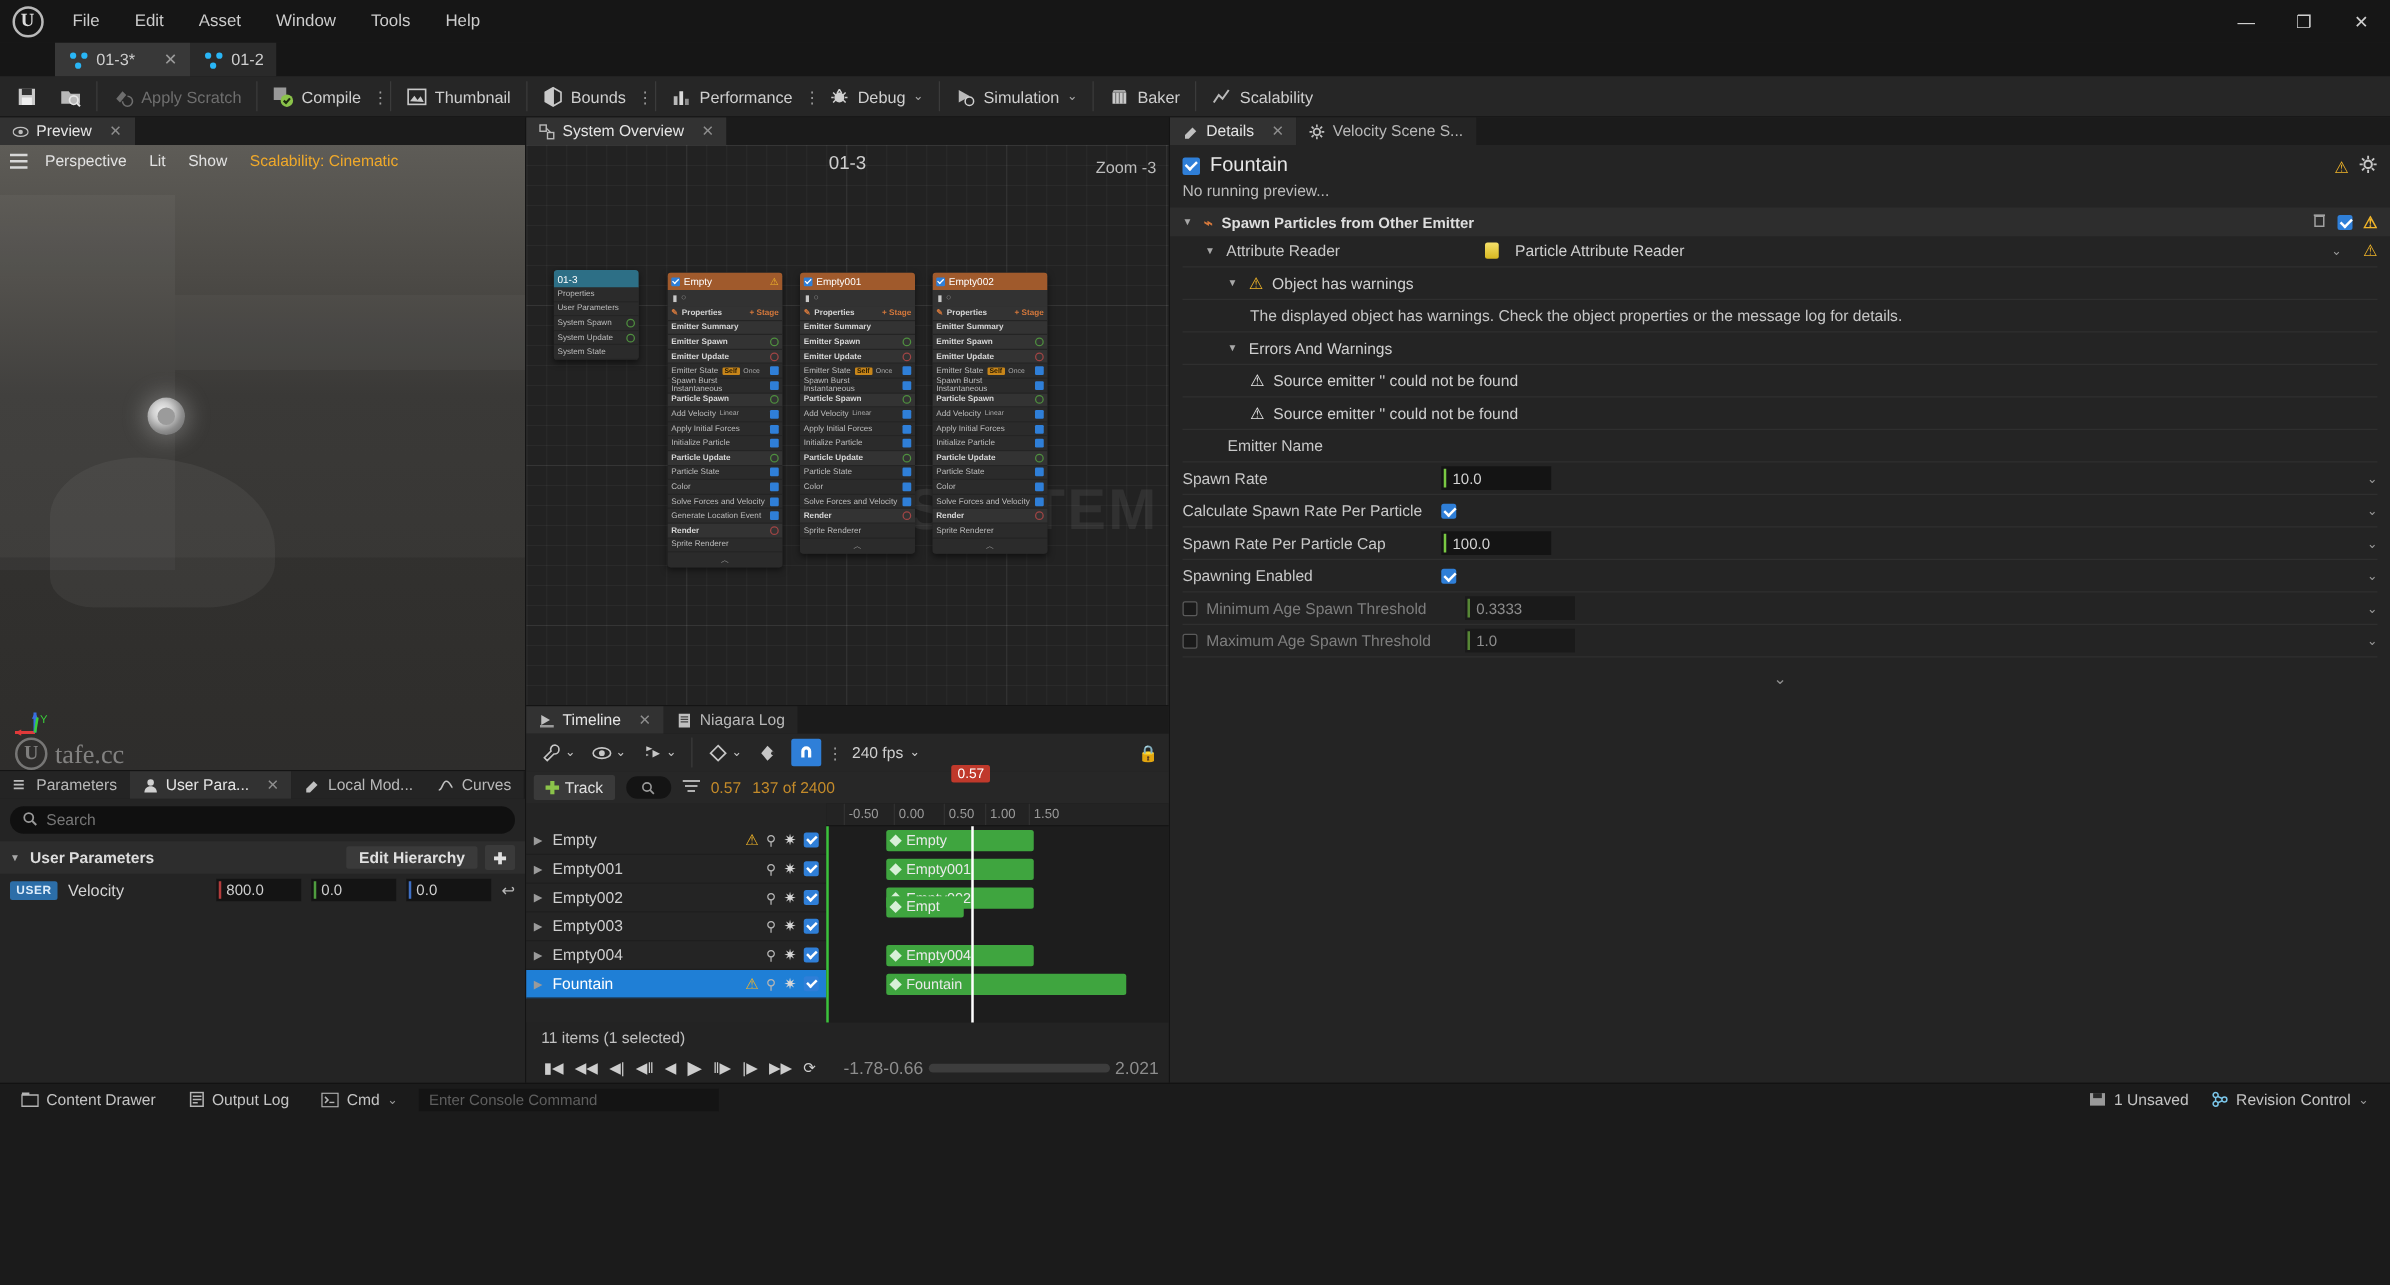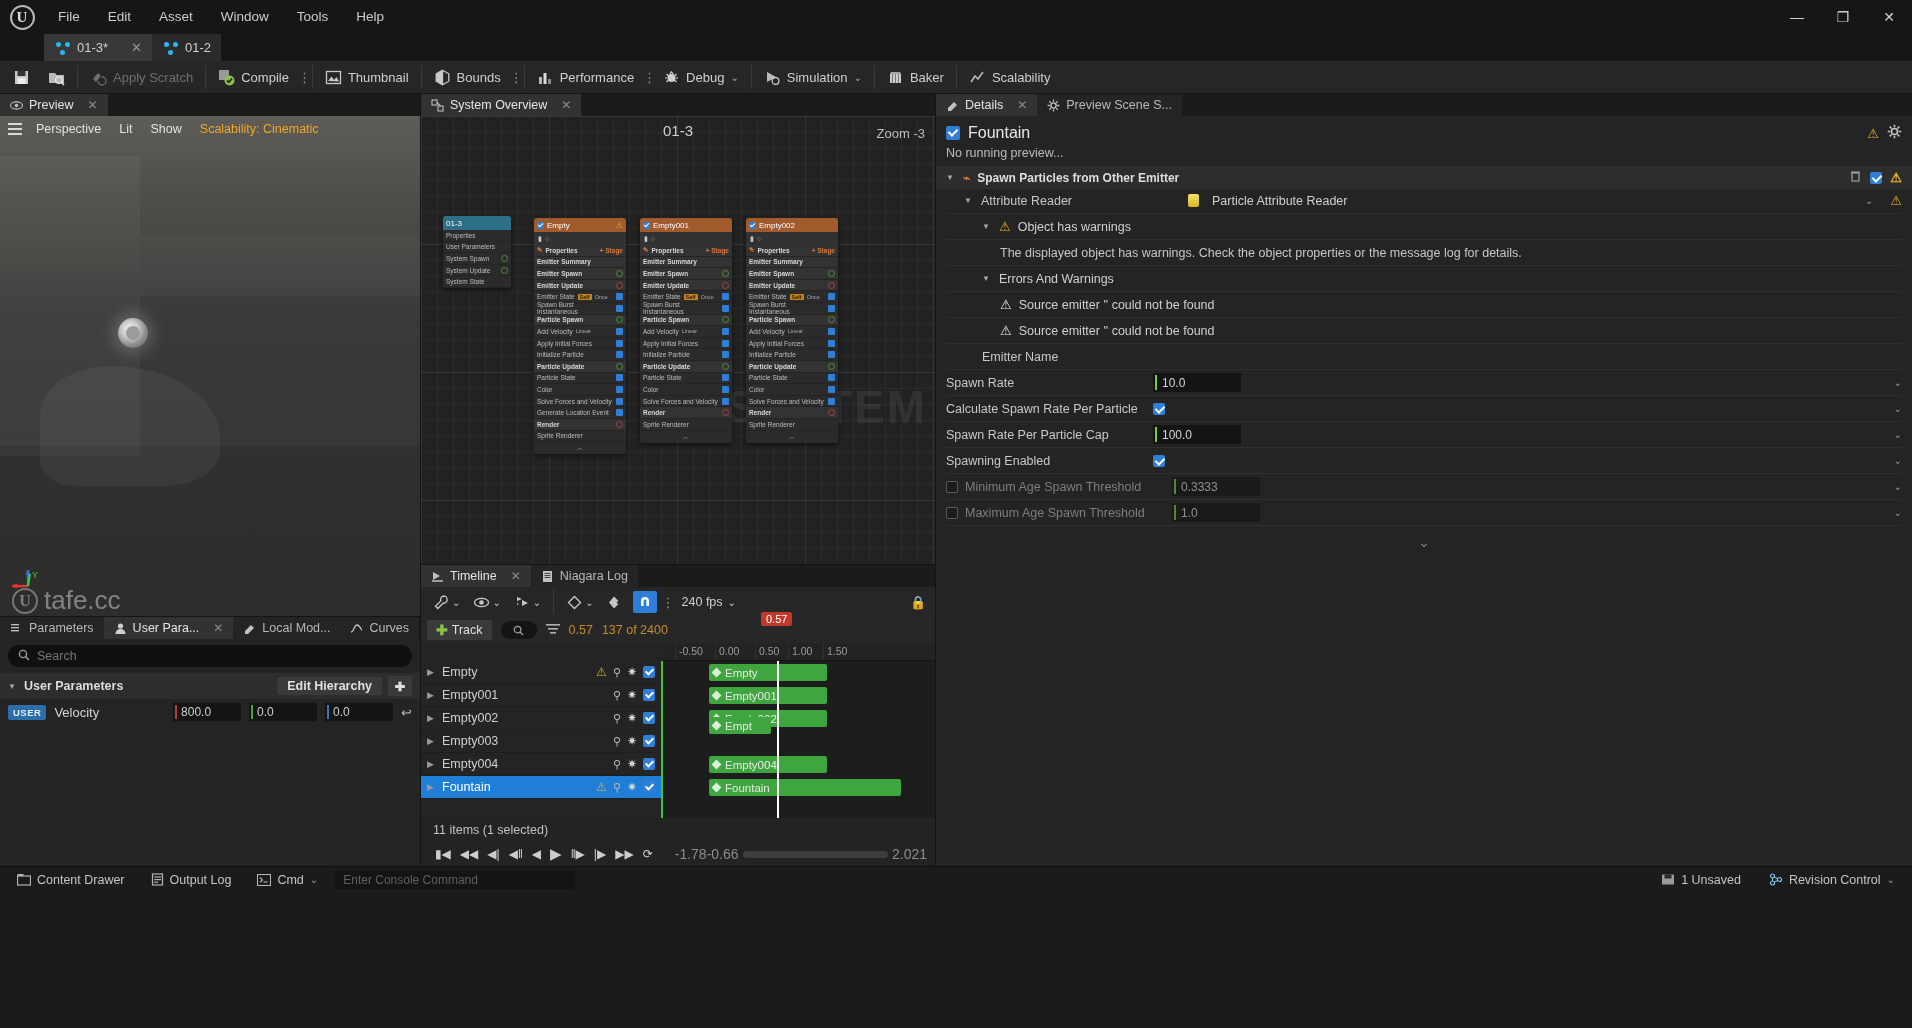--- a/index.html
+++ b/index.html
@@ -55,21 +55,21 @@
   .vp-btn.warn { color:#f0a92a; }
   #vp-hamb { width:22px;height:20px; display:flex;flex-direction:column;justify-content:center;gap:3px;padding:0 4px;}
   #vp-hamb span{display:block;height:2px;background:#d8d8d8;}
   #vp-sphere { position:absolute; left:118px; top:202px; width:30px;height:30px;border-radius:50%;
                background:radial-gradient(circle at 40% 38%, #f3f3f3 0%, #cfcfcf 30%, #8e8e8e 60%, #5a5a5a 100%);
                box-shadow:0 0 16px 5px rgba(200,200,200,.28);}
   #vp-sphere::after{content:'';position:absolute;inset:8px;border-radius:50%;background:#9b9b9b;}
   #vp-axis { position:absolute; left:10px; bottom:20px; width:44px; height:44px; }
   #vp-watermark { position:absolute; left:12px; bottom:0; display:flex; align-items:center; gap:6px; opacity:.45;}
   #vp-watermark .wm-logo{width:26px;height:26px;border-radius:50%;border:2px solid #cfcfcf;display:flex;align-items:center;justify-content:center;font-family:"Liberation Serif",serif;font-weight:bold;font-size:16px;color:#e0e0e0;}
-  #vp-watermark .wm-text{font-size:26px;color:#e9e9e9;font-family:Liberation Sans, sans-serif;}
+  #vp-watermark .wm-text{font-size:21px;color:#e9e9e9;font-family:Liberation Serif, serif;}
   
   .vp-shape{position:absolute;background:rgba(255,255,255,.05);}
 
   #paramspanel { height:250px; background:#242424; display:flex; flex-direction:column; border-top:1px solid #141414;}
   #param-search { margin:6px 8px; height:22px; background:#101010; border-radius:11px; display:flex; align-items:center; gap:7px; padding:0 10px; color:#767676; font-size:12.5px;}
   .sect-head { display:flex; align-items:center; height:26px; padding:0 8px; background:#2d2d2d; font-size:12.5px; font-weight:bold; color:#dcdcdc; gap:6px;}
   .sect-head .grow{flex:1;}
   .btn-sm { background:#3a3a3a; padding:2px 10px; font-size:12.5px; color:#e0e0e0; border-radius:2px; }
   .btn-plus { background:#3a3a3a; width:24px;height:20px;display:flex;align-items:center;justify-content:center;color:#e0e0e0;border-radius:2px;}
   .param-row { display:flex; align-items:center; height:26px; padding:0 8px; gap:8px; }
@@ -162,21 +162,21 @@
   .emptyck{width:12px;height:12px;border:1px solid #5a5a5a;border-radius:2px;background:#1a1a1a;}
   .warnT{color:#f0b429;font-size:13px;}
   .warnW{color:#e8e8e8;font-size:13px;}
   .msgtxt{color:#c6c6c6;font-size:12.5px;}
   .ycoin{width:11px;height:13px;background:linear-gradient(#f5e06a,#d8b820);border-radius:2px;flex:0 0 auto;}
 
   
   #statusbar{height:26px;background:#1b1b1b;display:flex;align-items:center;padding:0 8px;gap:8px;border-top:1px solid #101010;}
   .sb-btn{display:flex;align-items:center;gap:6px;padding:2px 9px;font-size:12.5px;color:#c4c4c4;}
   #cmdbox{flex:0 0 240px;height:18px;background:#141414;display:flex;align-items:center;padding:0 8px;font-size:12px;color:#5f5f5f;}
-  .sb-right{margin-left:auto;display:flex;align-items:center;gap:10px;}
+  .sb-right{margin-left:auto;display:flex;align-items:center;}
 </style>
 </head>
 <body>
 
 <div id="titlebar">
   <div id="ue-logo">
       <div class="circ">U</div>
     </div>
   <div class="menu-bar">
     <div class="menu-item">File</div>
@@ -1057,21 +1057,21 @@
         <span>Details</span>
         <span class="x">✕</span>
       </div>
       <div class="ptab">
         <span class="ico" style="width:13px;height:13px;">
           <svg width="13" height="13" viewBox="0 0 13 13">
               <circle cx="6.5" cy="6.5" r="2.6" fill="none" stroke="#c0c0c0" stroke-width="1.4"></circle>
               <path d="M6.5 0.6v2.2M6.5 10.2v2.2M0.6 6.5h2.2M10.2 6.5h2.2M2.3 2.3l1.6 1.6M9.1 9.1l1.6 1.6M10.7 2.3L9.1 3.9M3.9 9.1l-1.6 1.6" stroke="#c0c0c0" stroke-width="1.3"></path>
             </svg>
         </span>
-        <span>Preview Scene S...</span>
+        <span>Velocity Scene S...</span>
       </div>
     </div>
 
     <div id="det-head">
       <span class="bigchk"></span>
       <span class="title">Fountain</span>
       <span style="margin-left:auto;" class="warnT">⚠</span>
       <span style="color:#c6c6c6;">
         <svg width="15" height="15" viewBox="0 0 13 13">
             <circle cx="6.5" cy="6.5" r="2.6" fill="none" stroke="#c6c6c6" stroke-width="1.4"></circle>

